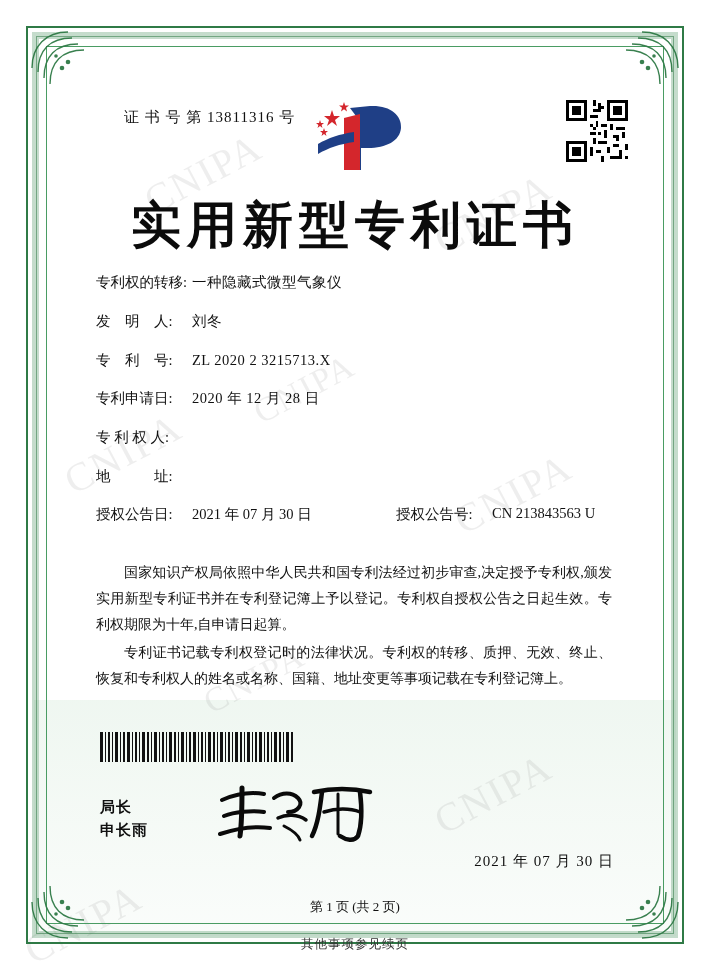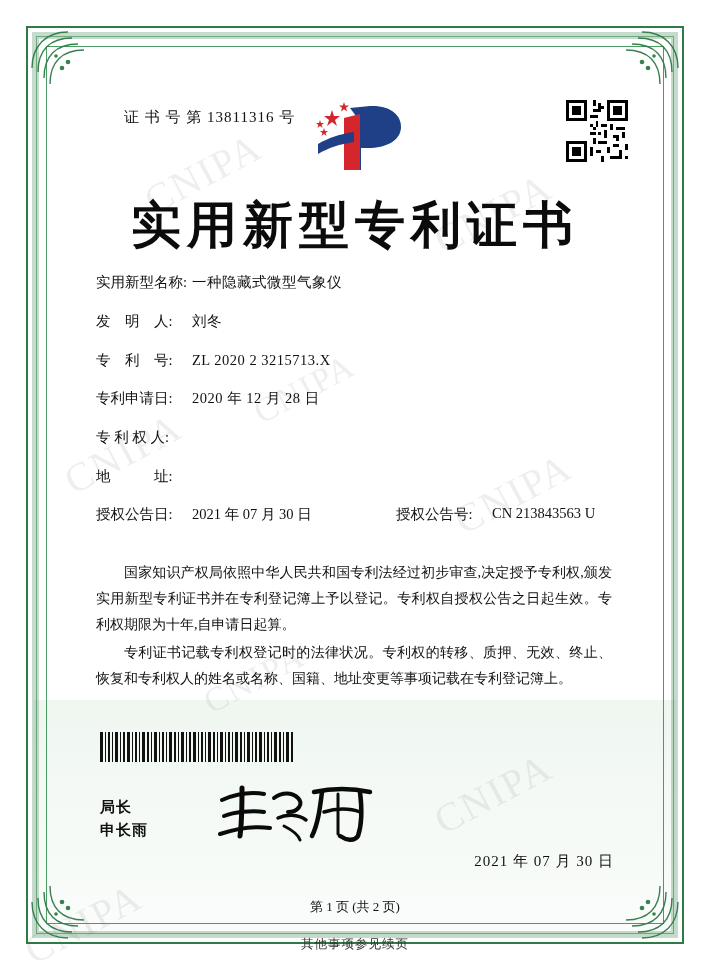--- a/index.html
+++ b/index.html
@@ -385,21 +385,21 @@
       <rect x="17" y="13" width="1" height="1"></rect>
         <rect x="20" y="19" width="1" height="1"></rect>
     </g>
   </svg>
 
   <div class="title">实用新型专利证书</div>
 
   <div class="fields">
 
     <div class="field-row">
-      <div class="field-label">实用新型名称:</div>
+      <div class="field-label">专利权的转移:</div>
       <div class="field-value">一种隐藏式微型气象仪</div>
     </div>
 
     <div class="field-row">
       <div class="field-label">发　明　人:</div>
       <div class="field-value">刘冬</div>
     </div>
 
     <div class="field-row">
       <div class="field-label">专　利　号:</div>

